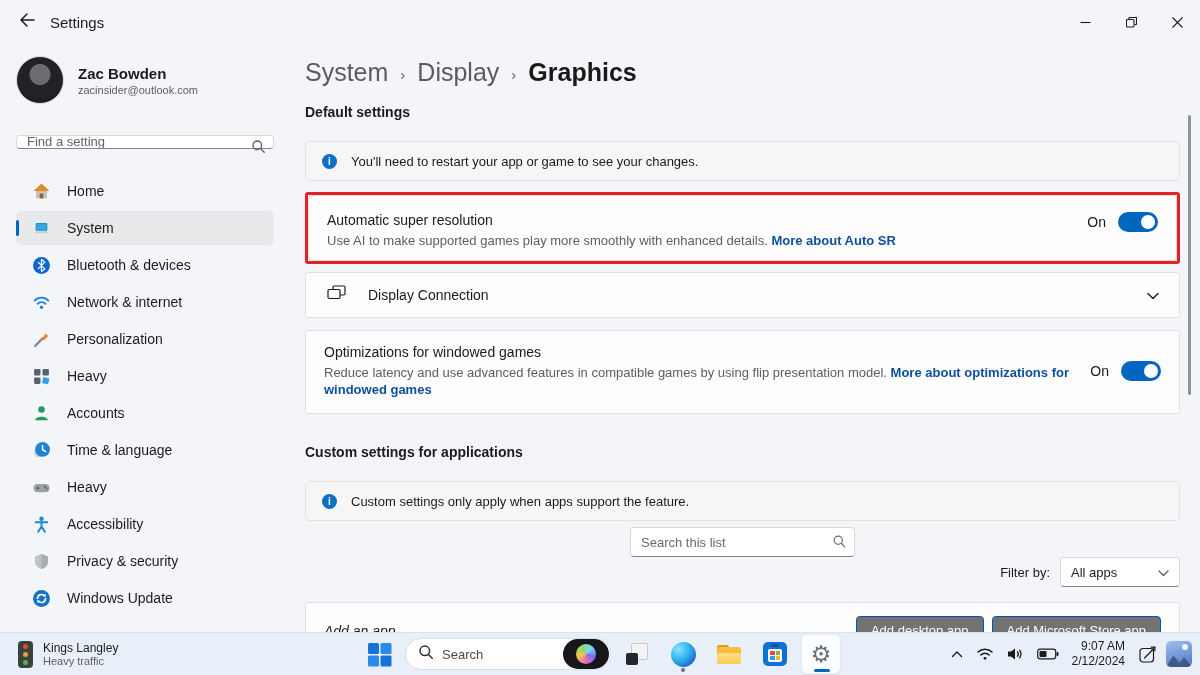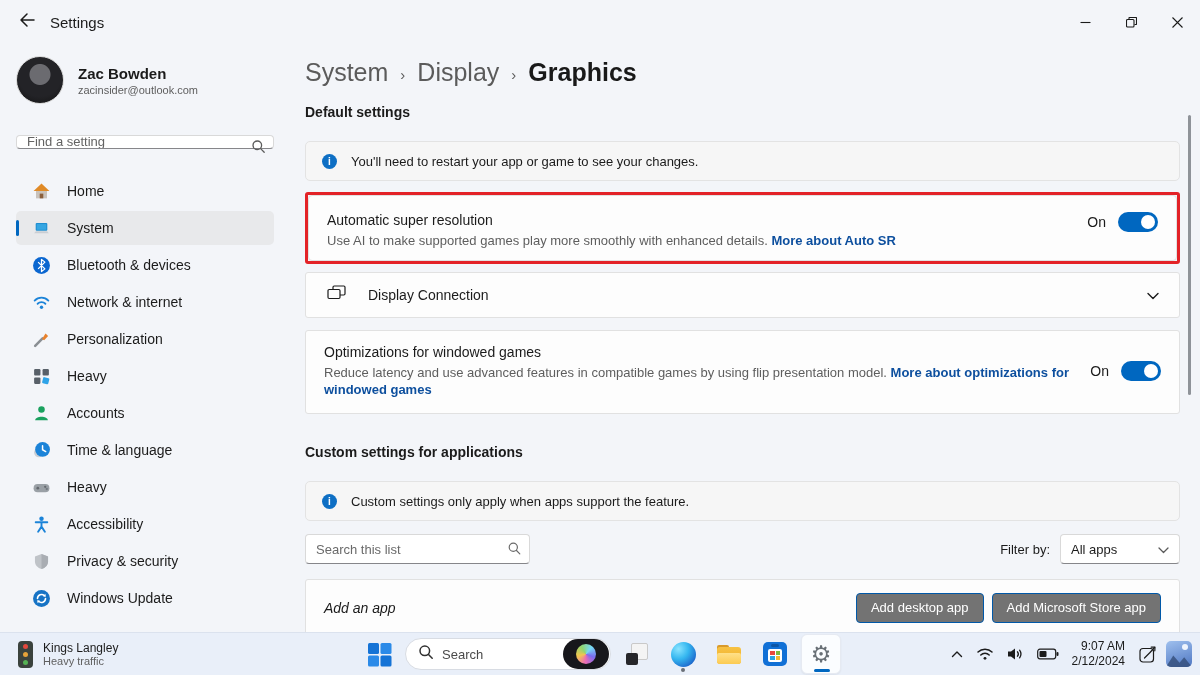--- a/index.html
+++ b/index.html
@@ -53,21 +53,21 @@
   .s-link { color:#0d4f9e; font-weight:700; cursor:pointer; }
   .right-ctl { margin-left:auto; display:flex; align-items:center; gap:12px; }
   .on-label { font-size:14px; }
   .toggle { width:40px; height:20px; border-radius:10px; background:#0067c0; position:relative; cursor:pointer; flex:0 0 40px; }
   .toggle .knob { position:absolute; right:3px; top:3px; width:14px; height:14px; border-radius:50%; background:#fff; }
   .expander { margin-top:8px; height:46px; display:flex; align-items:center; padding:0 20px; cursor:pointer; }
   .expander .exp-label { font-size:14px; margin-left:20px; }
   .expander .chev { margin-left:auto; }
   .card-wg { margin-top:12px; padding:13px 18px 15px 18px; display:flex; align-items:center; }
   .wg-textcol { max-width:758px; }
-  .filters-row { margin-top:13px; display:flex; align-items:center; }
+  .filters-row { margin-top:6px; display:flex; align-items:center;flex-direction:column; }
   .list-search { position:relative; width:225px; }
   .list-search input { width:100%; height:30px; border:1px solid #d9d9d9; border-bottom-color:#86868a; border-radius:4px;
     background:#fff; padding:0 28px 0 10px; font-size:13px; font-family:inherit; outline:none; }
   .list-search input::placeholder { color:#6a6a6a; }
   .list-search .mag { position:absolute; right:8px; top:7px; }
   .filter-group { margin-left:auto; display:flex; align-items:center; gap:10px; }
   .filter-label { font-size:13px; }
   .dropdown { width:120px; height:30px; background:#fff; border:1px solid #d9d9d9; border-bottom-color:#86868a;
     border-radius:4px; display:flex; align-items:center; padding:0 10px; cursor:pointer; }
   .dd-value { font-size:13px; }

